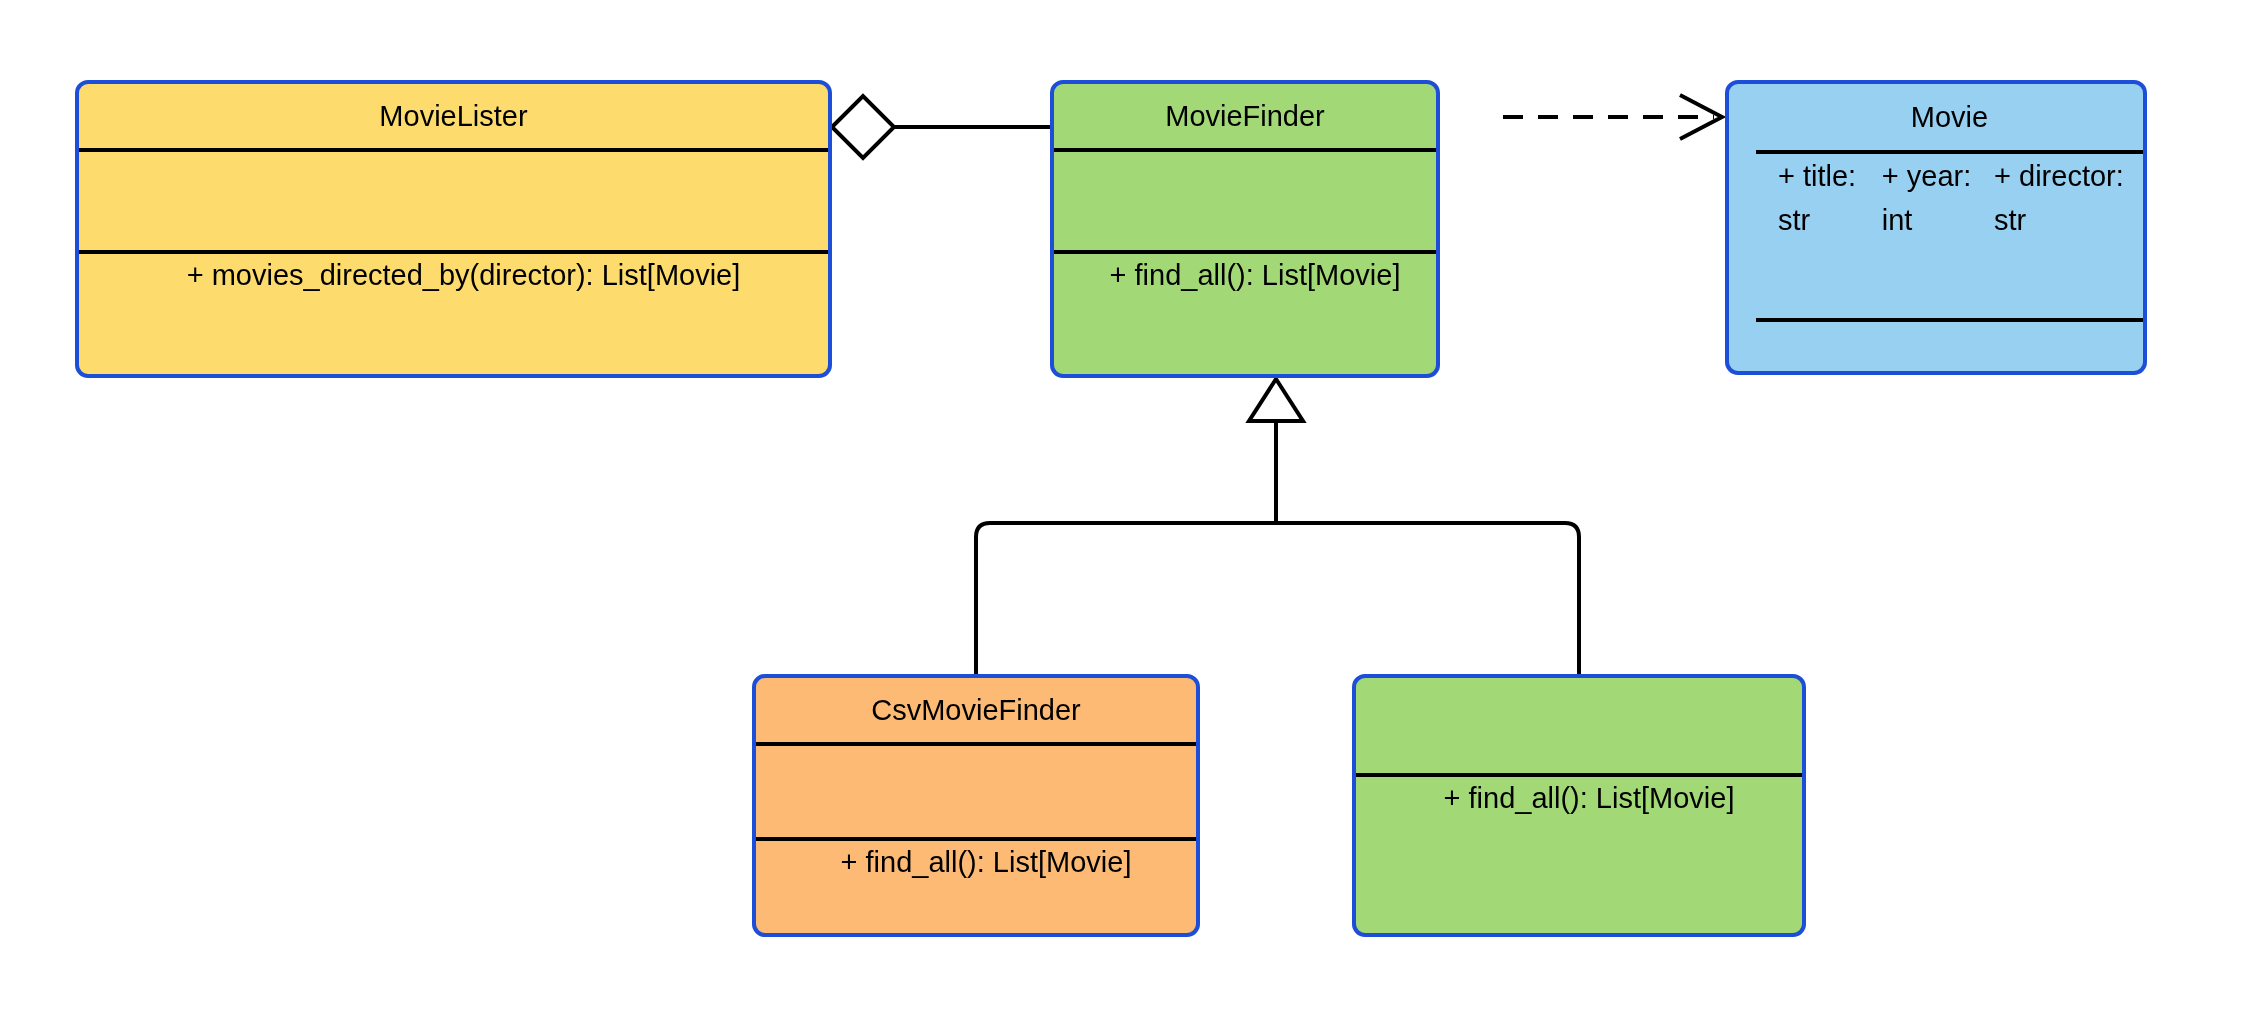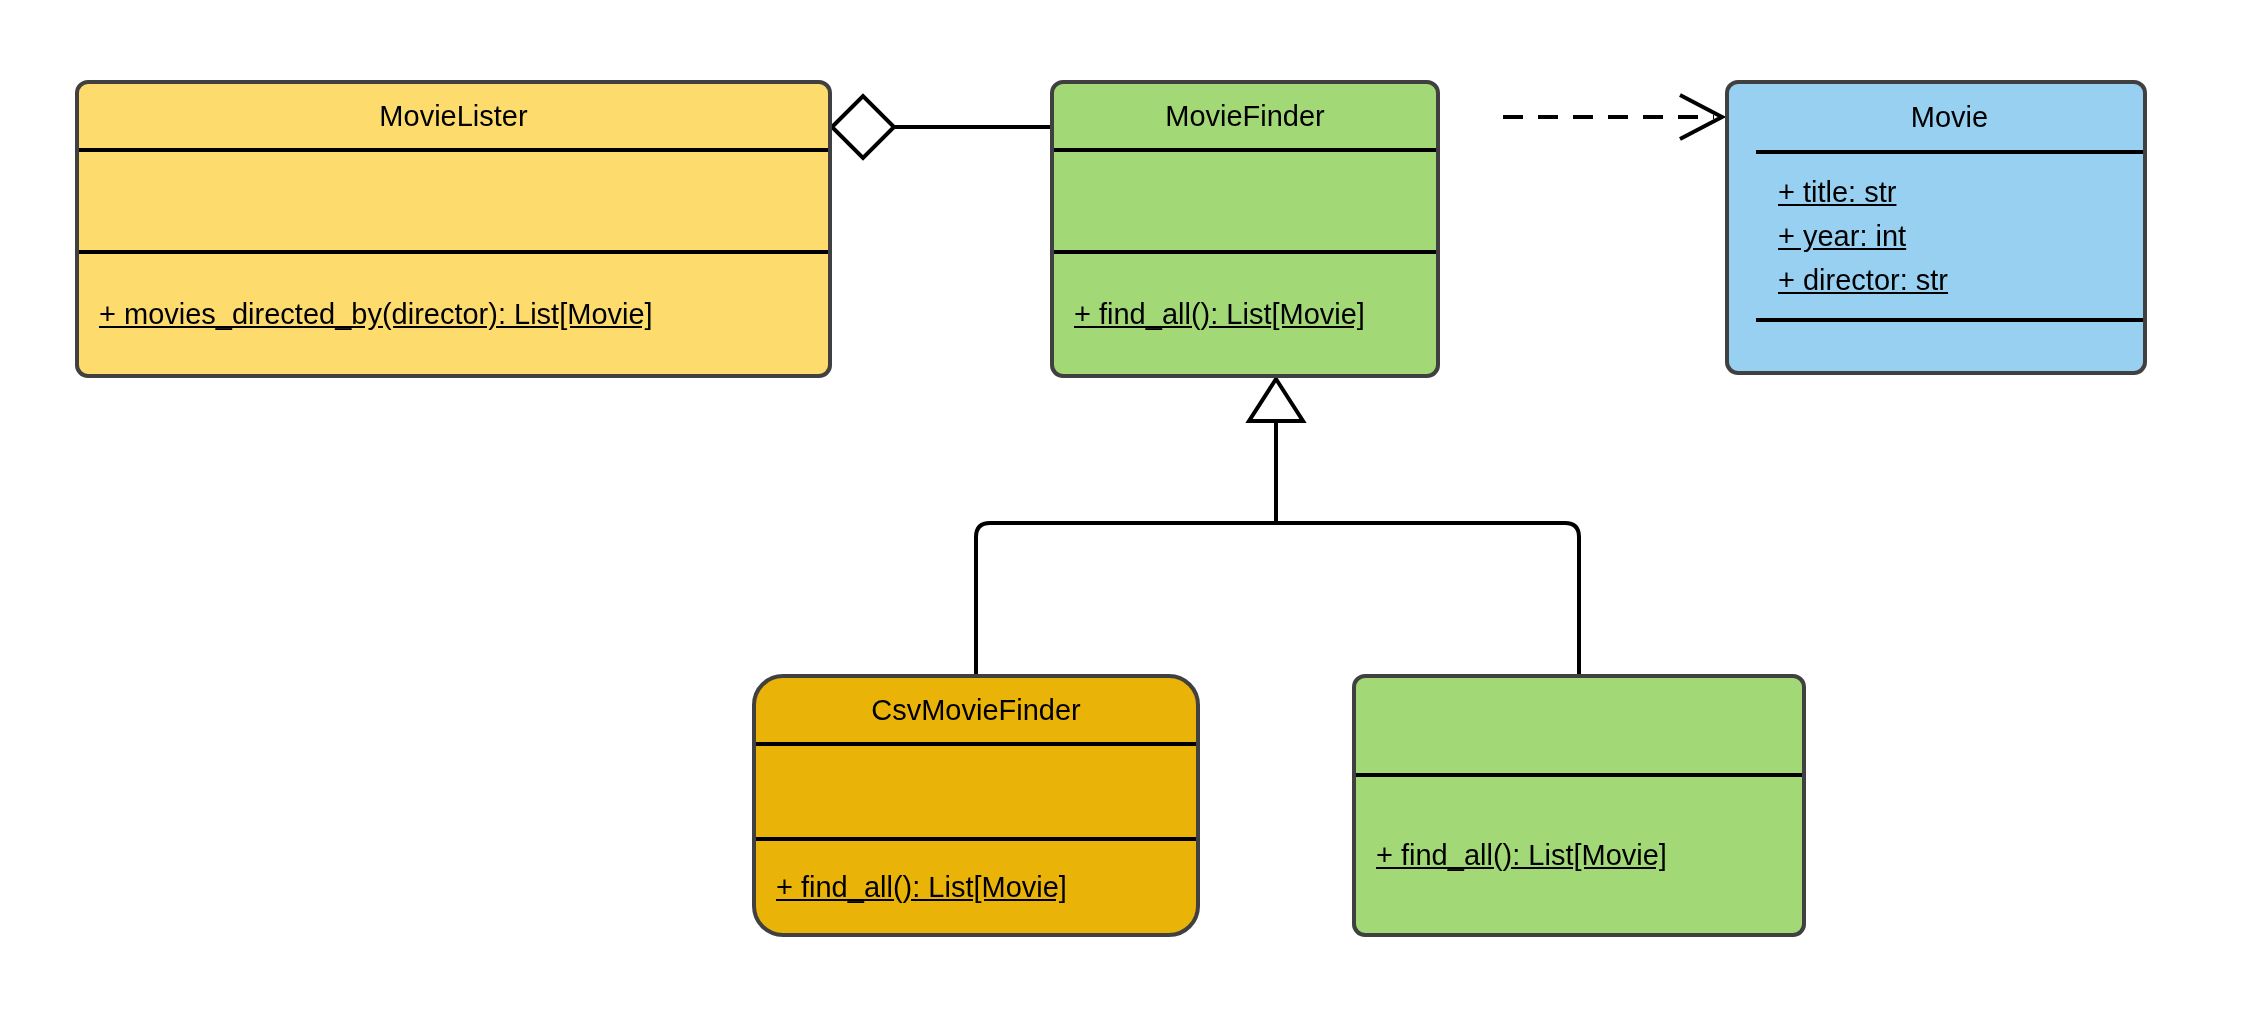--- a/index.html
+++ b/index.html
@@ -21,46 +21,45 @@
     left: 0; top: 0;
     width: 2250px;
     height: 1011px;
   }
   svg.edge-layer * {
     stroke: #000000;
   }
   .uml-class {
     position: absolute;
     box-sizing: border-box;
-    border: 4px solid #404040;
+    border: 4px solid #1d4ed8;
     border-radius: 13px;
     display: flex;
     flex-direction: column;
     font-size: 29px;
   }
   .band {
     box-sizing: border-box;
     flex: 0 0 auto;
   }
   .band + .band {
     border-top: 4px solid #000000;
   }
   .band.title {
     display: flex;
     align-items: center;
     justify-content: center;
     font-size: 29px;
   }
   .band.members {
     display: flex;
-    flex-direction: column;
+    flex-direction: row;
     justify-content: center;
     padding-left: 20px;
     line-height: 42px;
-    text-decoration: underline;
   }
   .band.grow { flex: 1 1 auto; }
 
   
   .pos-movie-lister      { left: 75px;   top: 80px;  width: 757px; height: 298px; }
   .pos-movie-finder      { left: 1050px; top: 80px;  width: 390px; height: 298px; }
   .pos-movie             { left: 1725px; top: 80px;  width: 422px; height: 295px; }
   .pos-csv-movie-finder  { left: 752px;  top: 674px; width: 448px; height: 263px; }
   .pos-sqlite-movie-finder { left: 1352px; top: 674px; width: 454px; height: 263px; }
 
@@ -120,21 +119,21 @@
   <div class="uml-class pos-movie" style="background-color: rgb(151, 208, 240); padding-left: 27px;">
     <div class="band title">Movie</div>
     <div class="band members attrs">
       <div class="member">+ title: str</div>
       <div class="member">+ year: int</div>
       <div class="member">+ director: str</div>
     </div>
     <div class="band grow"></div>
   </div>
 
-  <div class="uml-class pos-csv-movie-finder" style="background-color: #eab308; border-radius: 31px;">
+  <div class="uml-class pos-csv-movie-finder" style="background-color: #fdba74;">
     <div class="band title">CsvMovieFinder</div>
     <div class="band spacer"></div>
     <div class="band members grow">
       <div class="member">+ find_all(): List[Movie]</div>
     </div>
   </div>
 
   <div class="uml-class pos-sqlite-movie-finder" style="background-color: rgb(162, 217, 118);">
     <div class="band spacer"></div>
     <div class="band members grow">

